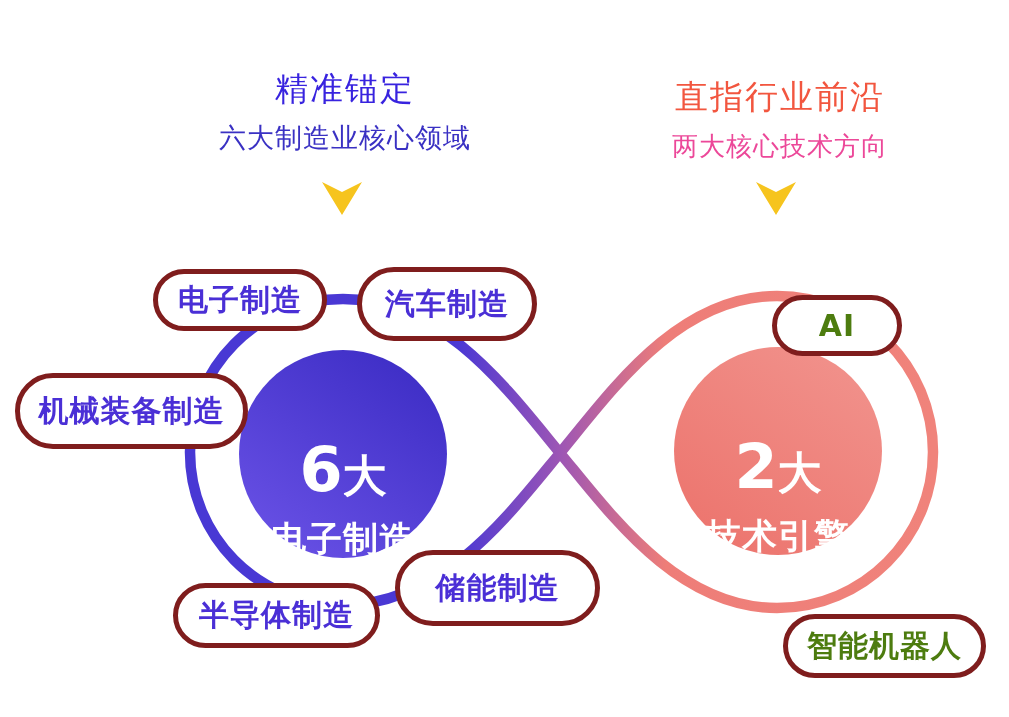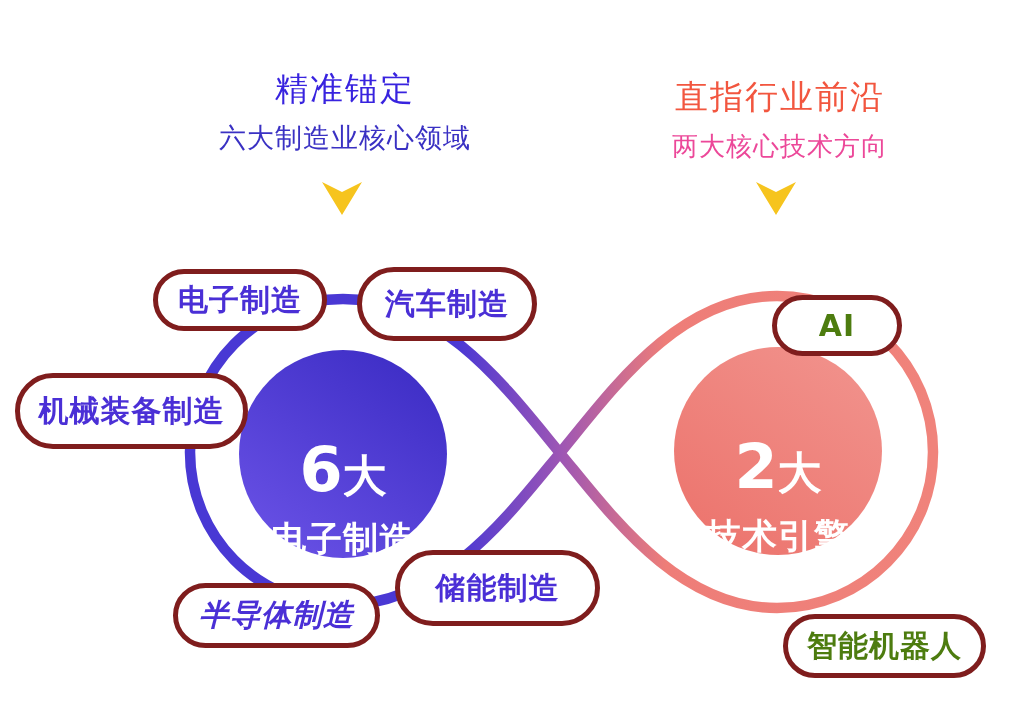--- a/index.html
+++ b/index.html
@@ -76,21 +76,21 @@
     z-index: 3;
     box-sizing: border-box;
   }
   .pill-blue   { color: #4A2FD6; }
   .pill-salmon { color: #4d7c0f; margin-top: 37px; }
 
   .p-electronics   { left: 153px; top: 269px; width: 174px; height: 62px; }
   .p-automotive    { left: 357px; top: 267px; width: 180px; height: 74px; }
   .p-machinery     { left: 15px;   top: 373px; width: 233px; height: 76px; }
   .p-petrochem     { left: 73px;  top: 482px; width: 174px; height: 61px; }
-  .p-semiconductor { left: 173px; top: 583px; width: 207px; height: 65px; font-style: italic; }
+  .p-semiconductor { left: 173px; top: 583px; width: 207px; height: 65px; }
   .p-storage       { left: 395px; top: 550px; width: 205px; height: 76px; }
   .p-ai            { left: 772px; top: 258px; width: 130px; height: 61px; }
   .p-robot         { left: 783px; top: 577px; width: 203px; height: 64px; }
 </style>
 </head>
 <body>
 
 <div class="canvas">
 
   <div class="header header-left">

